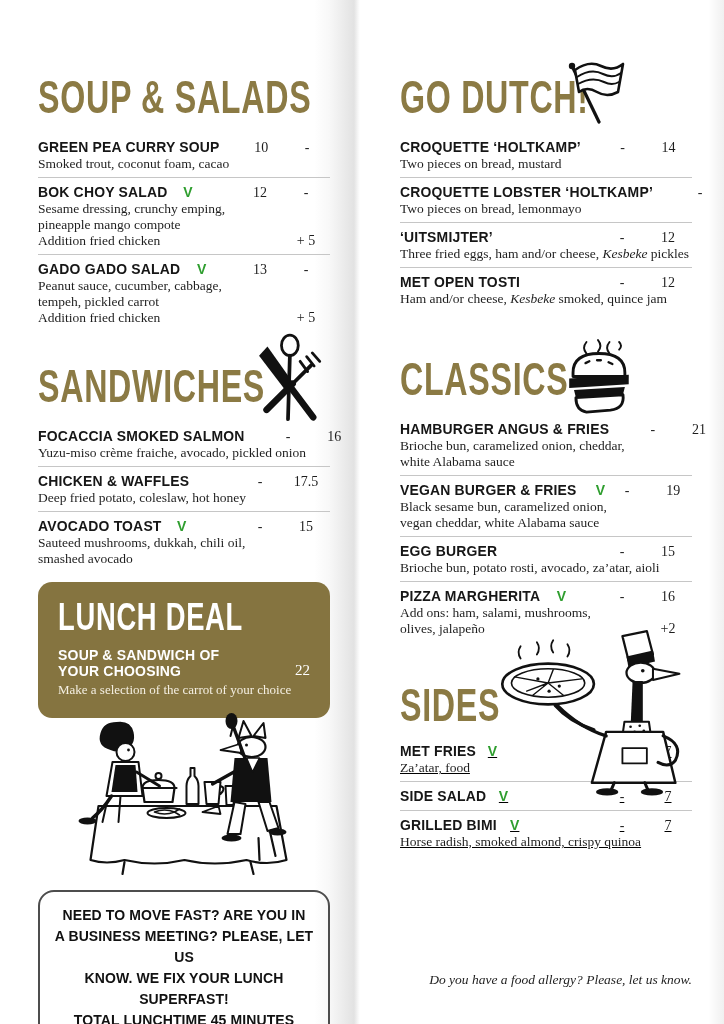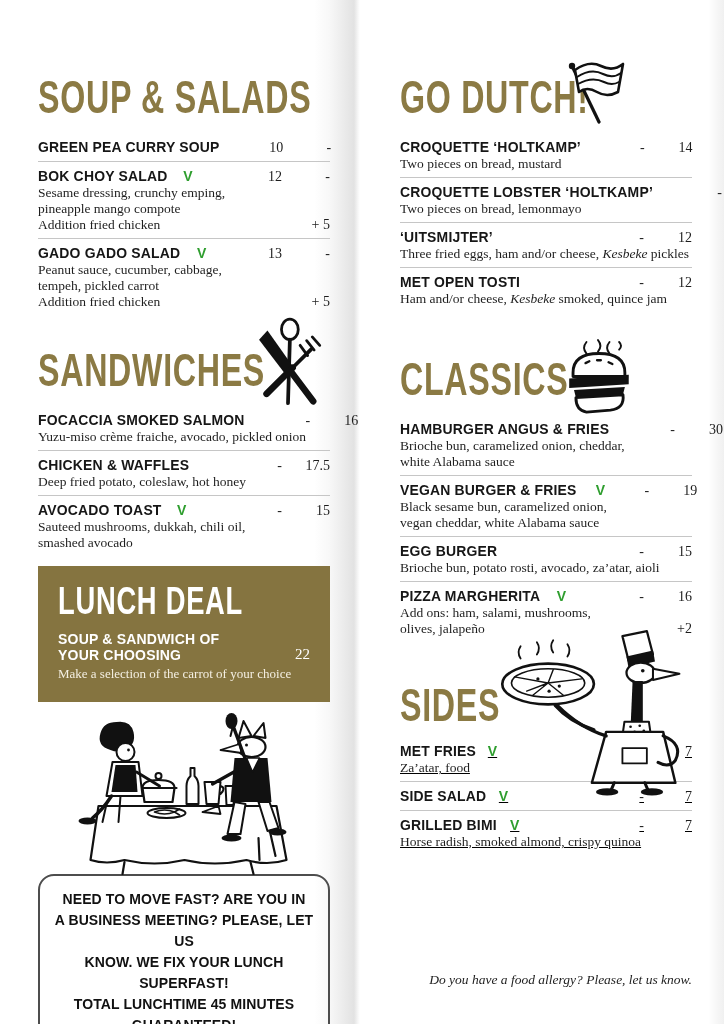--- a/index.html
+++ b/index.html
@@ -48,35 +48,35 @@
 
   .item{padding:5px 0 5px 0;}
   .item + .item{border-top:1px solid var(--divider);}
   .row{display:flex;align-items:baseline;}
   .namewrap{flex:1;white-space:nowrap;}
   .iname{
     display:inline-block;transform:scaleX(0.93);transform-origin:0 70%;
     font-weight:bold;font-size:15px;line-height:17px;color:var(--ink);letter-spacing:0.2px;
   }
   .veg{color:var(--veg);font-weight:bold;font-size:14px;margin-left:6px;}
-  .p1,.p2{font-family:"Liberation Serif",serif;font-size:14px;color:#1d1d1d;text-align:right;}
+  .p1,.p2{font-family:"Liberation Serif",serif;font-size:14px;color:#1d1d1d;text-align:center;}
   .p1{width:44px;flex:0 0 44px;}
   .p2{width:48px;flex:0 0 48px;}
   .descrow{display:flex;align-items:flex-end;}
   .desc{
     flex:1;font-family:"Liberation Serif",serif;font-size:13.5px;line-height:16px;
     color:#1e1e1e;white-space:pre-line;
   }
   .desc .it{font-style:italic;}
   .addrow{display:flex;align-items:baseline;}
   .addtext{flex:1;font-family:"Liberation Serif",serif;font-size:13.5px;line-height:16px;color:#1e1e1e;}
 
   
   .deal{
-    margin-top:10px;background:var(--deal);border-radius:0;height:136px;
+    margin-top:10px;background:var(--deal);border-radius:14px;height:136px;
     padding:14px 18px 12px 20px;color:#fff;position:relative;
   }
   .deal-title{
     color:#fff;font-weight:bold;font-size:38px;line-height:42px;display:inline-block;
     transform:scaleX(0.72);transform-origin:0 60%;letter-spacing:1px;white-space:nowrap;
   }
   .deal-subrow{display:flex;align-items:flex-end;margin-top:9px;}
   .deal-sub{
     flex:1;font-weight:bold;font-size:14px;line-height:16px;white-space:pre-line;letter-spacing:0.2px;
   }
@@ -114,20 +114,23 @@
       <span class="h">SOUP &amp; SALADS</span>
     </div>
 
     <div class="items">
       <div class="item">
         <div class="row">
           <span class="namewrap"><span class="iname">GREEN PEA CURRY SOUP</span><span class="veg"></span></span>
           <span class="p1">10</span>
           <span class="p2">-</span>
         </div>
+        <div class="descrow">
+            <span class="desc">Smoked trout, coconut foam, cacao</span>
+          </div>
       </div>
       <div class="item">
         <div class="row">
           <span class="namewrap"><span class="iname">BOK CHOY SALAD</span><span class="veg">V</span></span>
           <span class="p1">12</span>
           <span class="p2">-</span>
         </div>
         <div class="descrow">
             <span class="desc">Sesame dressing, crunchy emping,
 pineapple mango compote</span>
@@ -295,21 +298,21 @@
           <path class="sf" d="M27 68 L76 65 Q78 79 63 81 L38 83 Q27 81 27 68 Z" stroke-width="3"></path>
         </svg>
       </span>
     </div>
 
     <div class="items">
       <div class="item">
         <div class="row">
           <span class="namewrap"><span class="iname">HAMBURGER ANGUS &amp; FRIES</span><span class="veg"></span></span>
           <span class="p1">-</span>
-          <span class="p2">30</span>
+          <span class="p2">21</span>
         </div>
         <div class="descrow">
             <span class="desc">Brioche bun, caramelized onion, cheddar,
 white Alabama sauce</span>
           </div>
       </div>
       <div class="item">
         <div class="row">
           <span class="namewrap"><span class="iname">VEGAN BURGER &amp; FRIES</span><span class="veg">V</span></span>
           <span class="p1">-</span>

